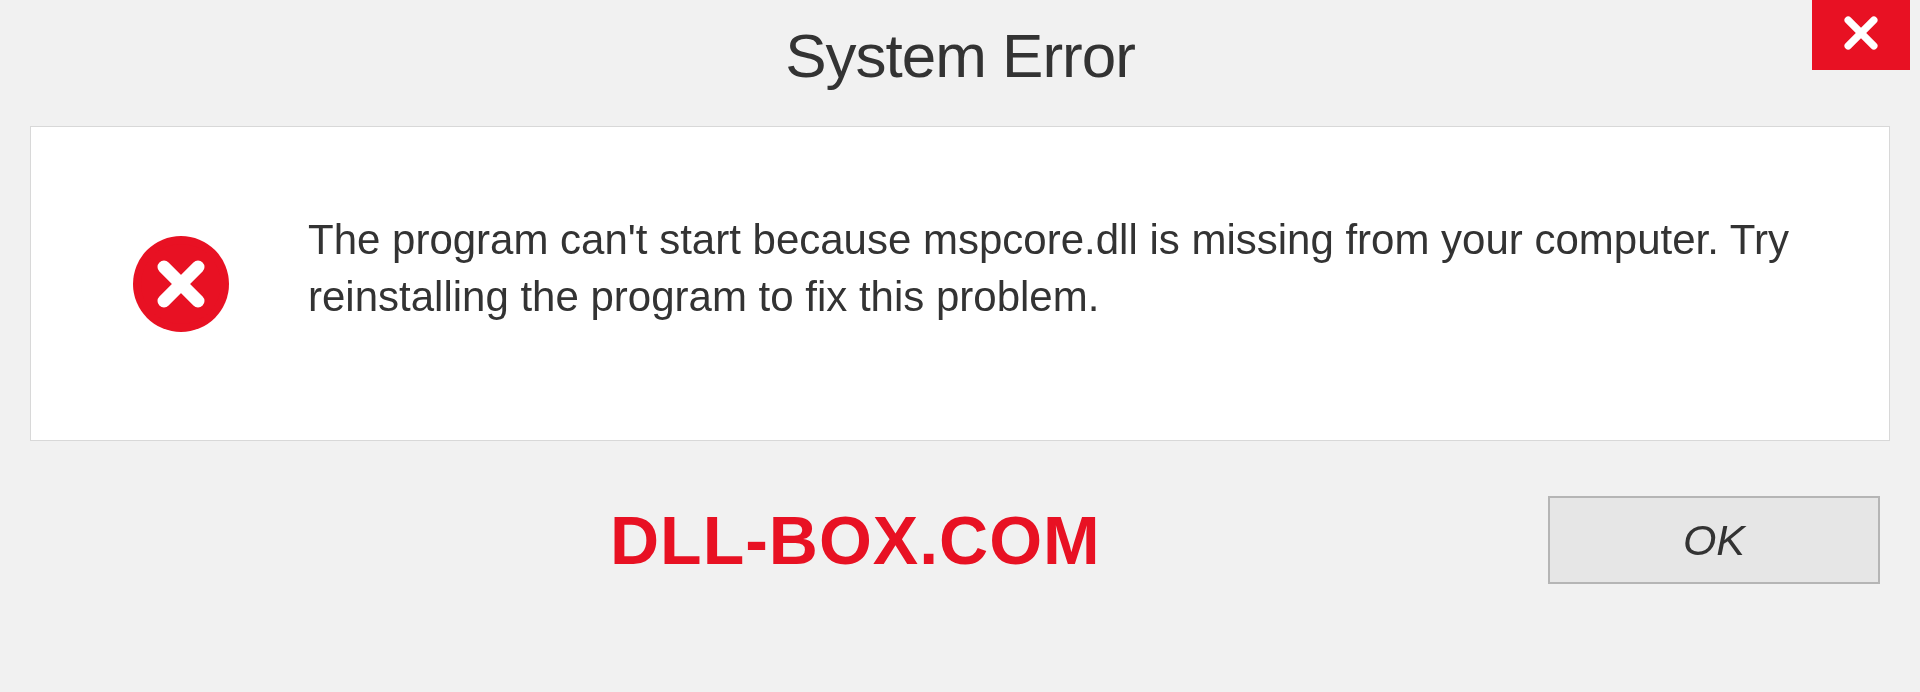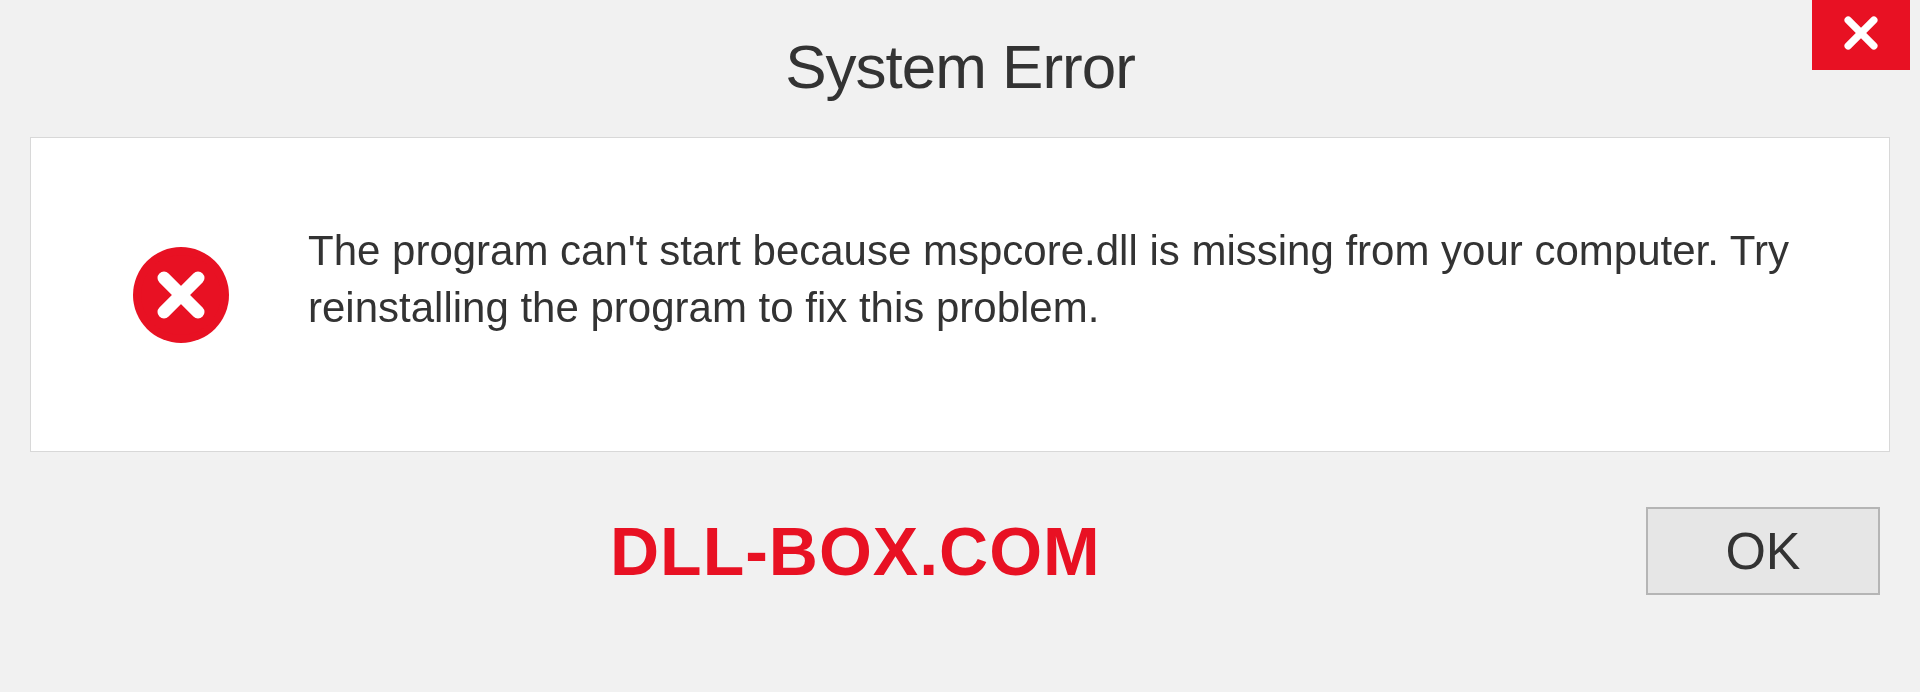--- a/index.html
+++ b/index.html
@@ -17,21 +17,20 @@
       overflow: hidden;
     }
     
     .dialog-title {
       font-size: 62px;
       font-weight: 400;
       color: #333;
       text-align: center;
       padding-top: 20px;
       letter-spacing: -1px;
-      margin-top: 11px;
     }
     
     .close-button {
       position: absolute;
       top: 0;
       right: 10px;
       width: 98px;
       height: 70px;
       background: #e81123;
       display: flex;
@@ -86,31 +85,32 @@
     .watermark {
       font-size: 68px;
       font-weight: 900;
       color: #e81123;
       letter-spacing: 1px;
       margin-left: 570px;
       font-family: Arial, sans-serif;
     }
     
     .ok-button {
-      width: 234px;
+      width: 332px;
       height: 88px;
       background: #e6e6e6;
       border: 2px solid #b5b5b5;
-      font-size: 52px;
+      font-size: 43px;
       color: #333;
       cursor: pointer;
       display: flex;
       align-items: center;
       justify-content: center;
       font-family: "Segoe UI", Tahoma, Arial, sans-serif;
+      font-style: italic;
     }
   </style>
 </head>
 <body>
 
 <div class="dialog-title">System Error</div>
 
 <div class="close-button">
   <span>
     <svg viewBox="0 0 24 24" fill="none" stroke="#ffffff" stroke-width="4" stroke-linecap="round">

